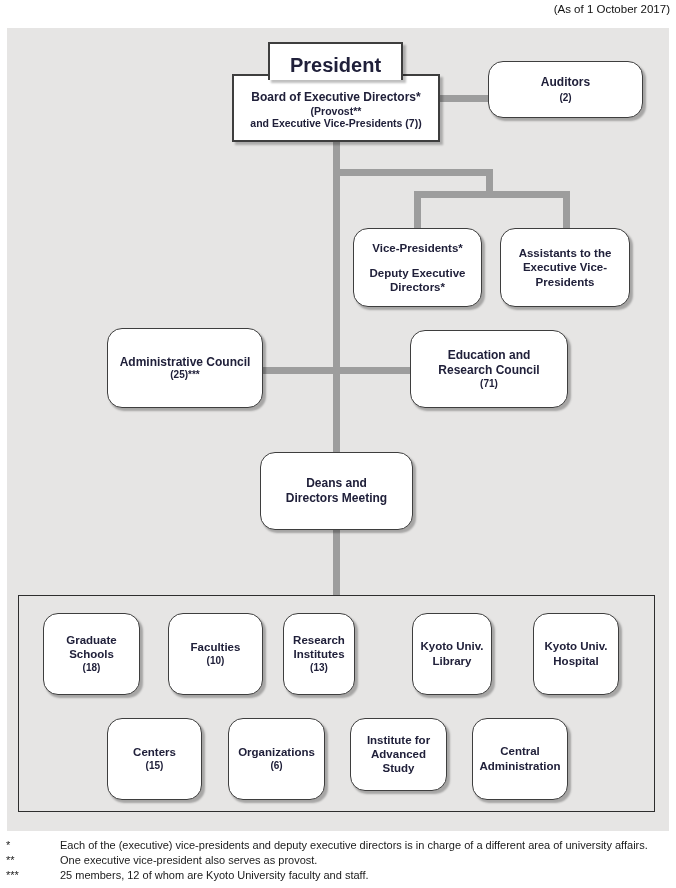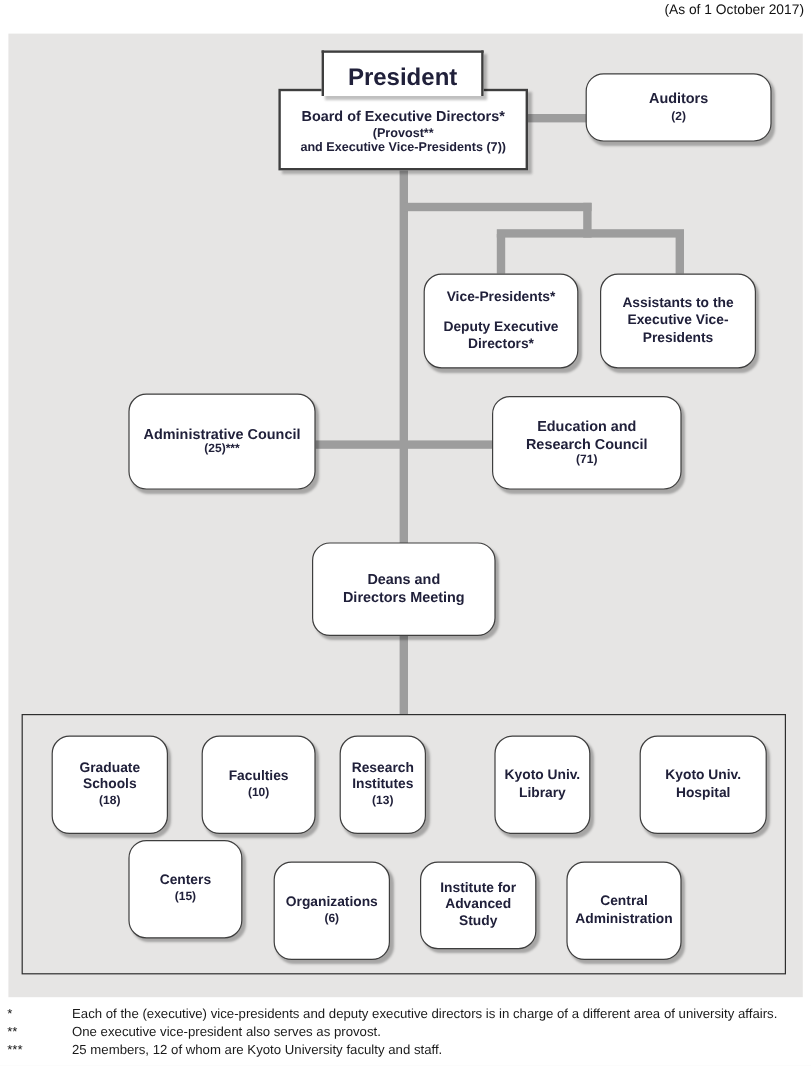--- a/index.html
+++ b/index.html
@@ -42,22 +42,22 @@
   #group-frame{position:absolute;left:11px;top:567px;width:637px;height:217px;
                border:1.5px solid #2e2e2e;box-sizing:border-box;z-index:1;}
 
   .unit{font-size:11.5px;}
   .unit .uname{max-width:90px;}
   .unit .ucnt{font-size:10px;margin-top:1px;}
   #u-r1-0{left:36px;top:585px;width:97px;height:82px;}
   #u-r1-1{left:161px;top:585px;width:95px;height:82px;}
   #u-r1-2{left:276px;top:585px;width:72px;height:82px;}
   #u-r1-3{left:405px;top:585px;width:80px;height:82px;}
-  #u-r1-4{left:526px;top:585px;width:106px;height:82px;}
-  #u-r2-0{left:100px;top:672px;width:95px;height:82px;}
+  #u-r1-4{left:526px;top:585px;width:86px;height:82px;}
+  #u-r2-0{left:100px;top:690px;width:95px;height:82px;}
   #u-r2-1{left:221px;top:690px;width:97px;height:82px;}
   #u-r2-2{left:343px;top:690px;width:97px;height:73px;}
   #u-r2-3{left:465px;top:690px;width:96px;height:82px;}
 
   
   #ln-trunk{left:326px;top:112px;width:7px;height:455px;}
   #ln-auditors{left:431px;top:67px;width:52px;height:7px;}
   #ln-vp-h1{left:329px;top:141px;width:157px;height:7px;}
   #ln-vp-v1{left:479px;top:141px;width:7px;height:29px;}
   #ln-vp-h2{left:407px;top:163px;width:156px;height:7px;}

